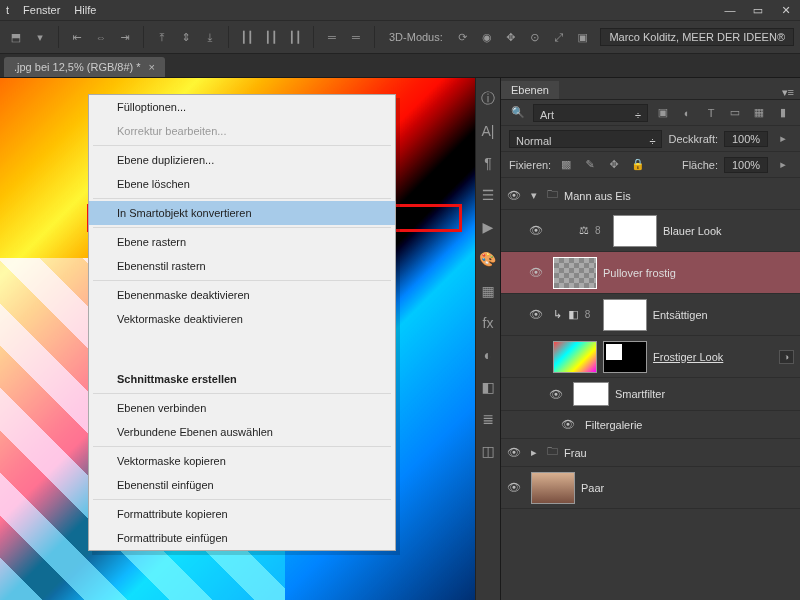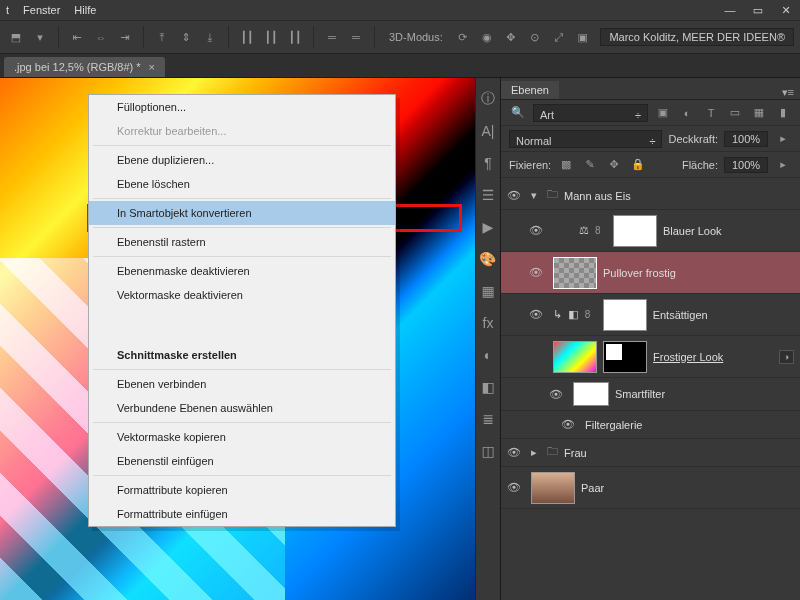--- a/index.html
+++ b/index.html
@@ -122,20 +122,21 @@
 
 <div class="ctxmenu" id="ctx">
     <div class="mi">Fülloptionen...</div>
     <div class="mi disabled">Korrektur bearbeiten...</div>
     <div class="msep"></div>
     <div class="mi">Ebene duplizieren...</div>
     <div class="mi">Ebene löschen</div>
     <div class="msep"></div>
     <div class="mi hl">In Smartobjekt konvertieren</div>
     <div class="msep"></div>
+    <div class="mi">Ebene rastern</div>
     <div class="mi">Ebenenstil rastern</div>
     <div class="msep"></div>
     <div class="mi">Ebenenmaske deaktivieren</div>
     <div class="mi">Vektormaske deaktivieren</div>
     <div class="mi" style="font-weight: bold; margin-top: 36px;">Schnittmaske erstellen</div>
     <div class="msep"></div>
     <div class="mi">Ebenen verbinden</div>
     <div class="mi">Verbundene Ebenen auswählen</div>
     <div class="msep"></div>
     <div class="mi">Vektormaske kopieren</div>

